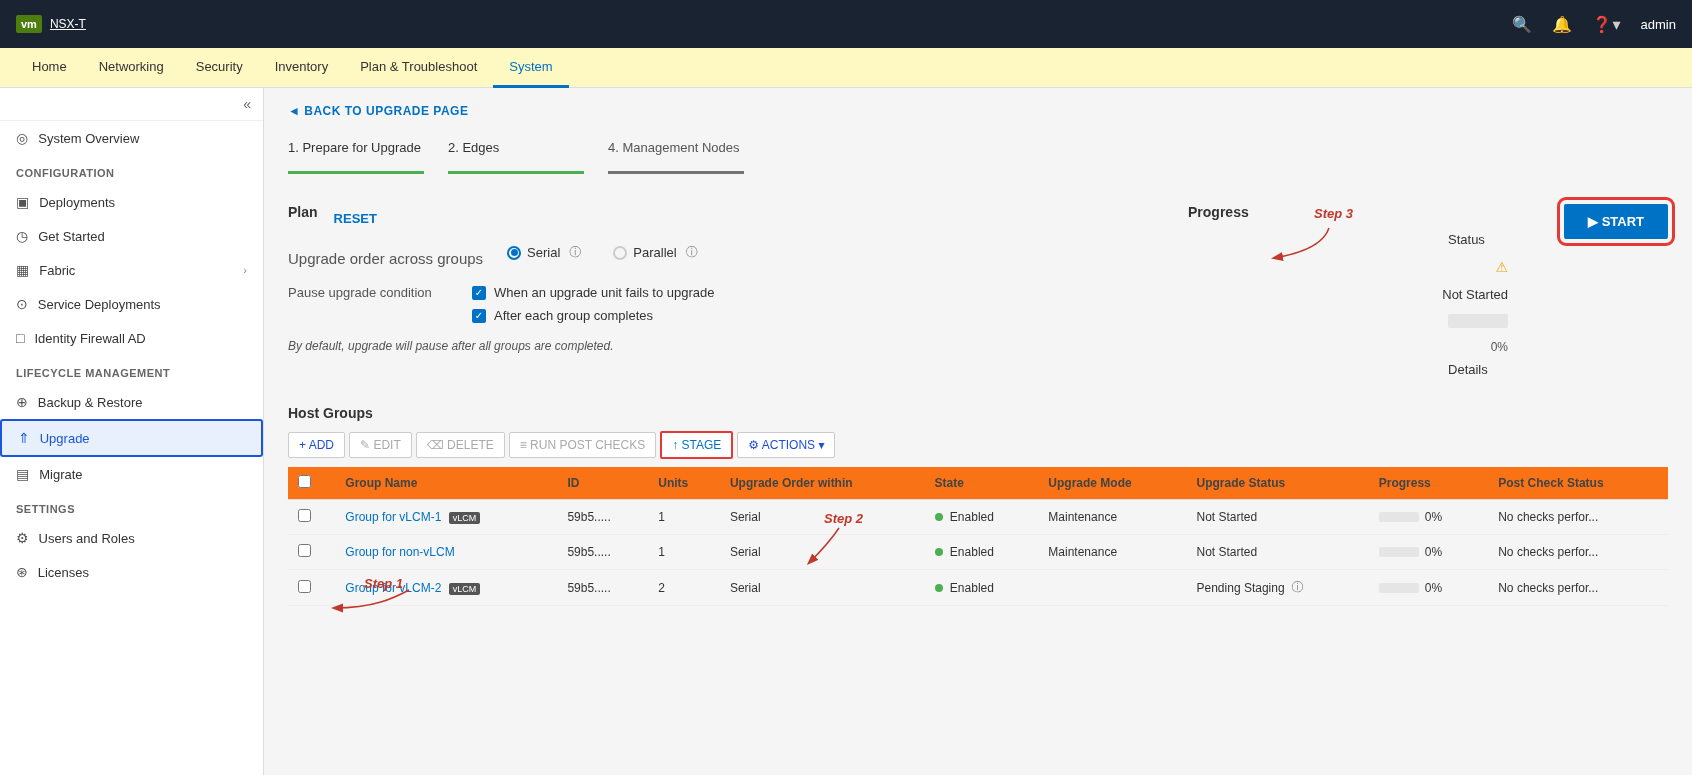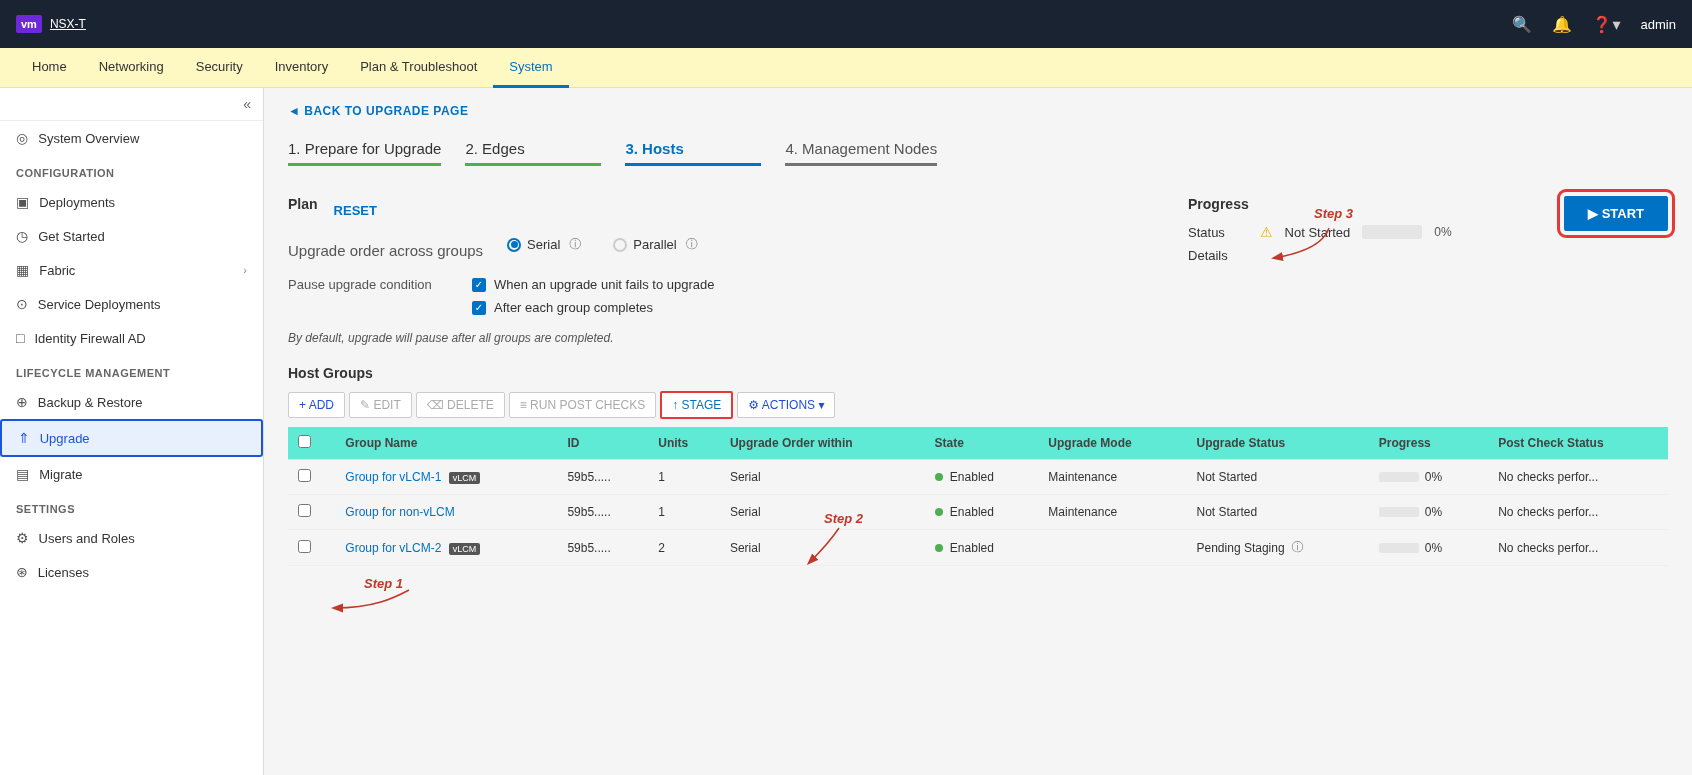--- a/index.html
+++ b/index.html
@@ -14,21 +14,21 @@
       height: 48px;
       padding: 0 16px;
     }
     .top-nav .vm-logo {
       display: flex;
       align-items: center;
       gap: 8px;
       margin-right: 24px;
     }
     .vm-logo-box {
-      background: #6d28d9;
+      background: #4d7c0f;
       color: white;
       font-weight: bold;
       font-size: 11px;
       padding: 3px 5px;
       border-radius: 2px;
     }
     .top-nav .app-title {
       color: white;
       font-size: 12px;
       font-weight: 500;
@@ -152,23 +152,23 @@
     }
     .step {
       display: flex;
       flex-direction: column;
       align-items: flex-start;
       padding: 6px 24px 6px 0;
       cursor: pointer;
       min-width: 160px;
     }
     .step-label {
-      font-size: 15px;
+      font-size: 13px;
       color: #555;
-      padding-bottom: 6px;
+      padding-bottom: 16px;
       border-bottom: 3px solid #737373;
       width: 100%;
     }
     .step.completed .step-label { color: #333; border-bottom-color: #4caf50; }
     .step.active .step-label { color: #0072c6; border-bottom-color: #0072c6; font-weight: 600; }
 
     
     .plan-progress-row {
       display: flex;
       gap: 48px;
@@ -236,23 +236,24 @@
     .plan-note {
       font-size: 12px;
       color: #555;
       margin-top: 8px;
       font-style: italic;
     }
 
     
     .progress-row-item {
       display: flex;
-      align-items: center;
+      align-items: flex-end;
       gap: 12px;
       margin-bottom: 8px;
+      flex-direction: column;
     }
     .progress-label { font-size: 13px; color: #333; width: 60px; }
     .warning-icon { color: #f0a500; font-size: 14px; }
     .status-text { font-size: 13px; color: #333; }
     .progress-bar-wrap {
       width: 60px;
       height: 14px;
       background: #e5e5e5;
       border-radius: 2px;
       overflow: hidden;
@@ -315,21 +316,21 @@
     }
     .tb-btn.disabled { color: #aaa; cursor: default; }
 
     
     .data-table {
       width: 100%;
       border-collapse: collapse;
       font-size: 12px;
     }
     .data-table th {
-      background: #5eead4;
+      background: #f97316;
       border-bottom: 1px solid #ddd;
       padding: 8px 10px;
       text-align: left;
       font-weight: 600;
       color: #444;
       white-space: nowrap;
     }
     .data-table td {
       padding: 9px 10px;
       border-bottom: 1px solid #eee;
@@ -468,23 +469,20 @@
   <div class="main-content annotation-container">
 
     <div class="back-link">◄ BACK TO UPGRADE PAGE</div>
 
     <div class="steps-bar">
       <div class="step completed">
         <span class="step-label">1. Prepare for Upgrade</span>
       </div>
       <div class="step completed">
         <span class="step-label">2. Edges</span>
-      </div>
-      <div class="step active">
-        <span class="step-label">3. Hosts</span>
       </div>
       <div class="step">
         <span class="step-label">4. Management Nodes</span>
       </div>
     </div>
 
     <div class="plan-progress-row">
 
       <div class="plan-section">
         <div style="display:flex; align-items:center; margin-bottom:12px;">

